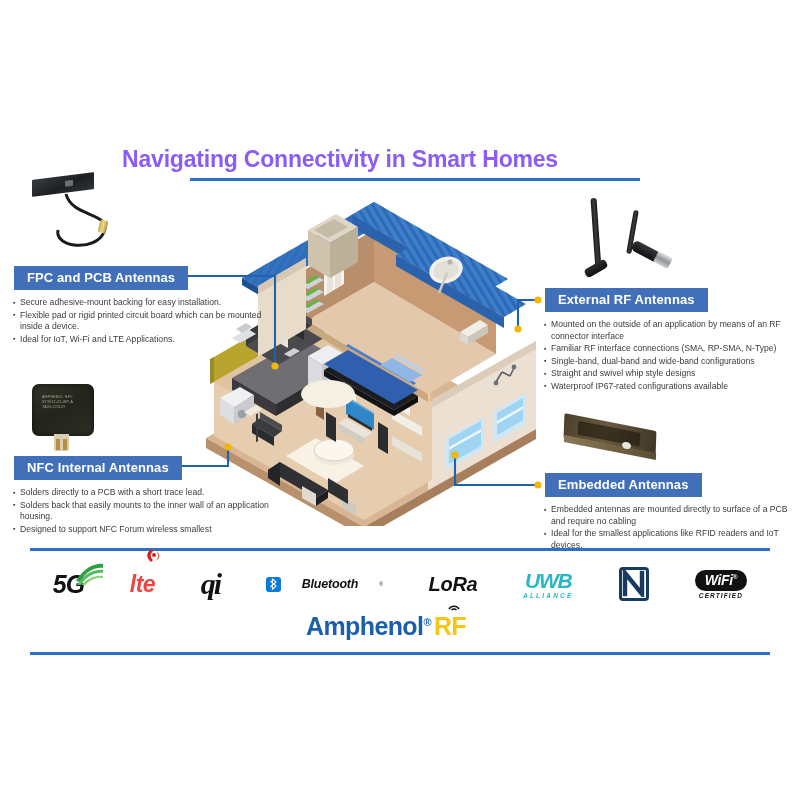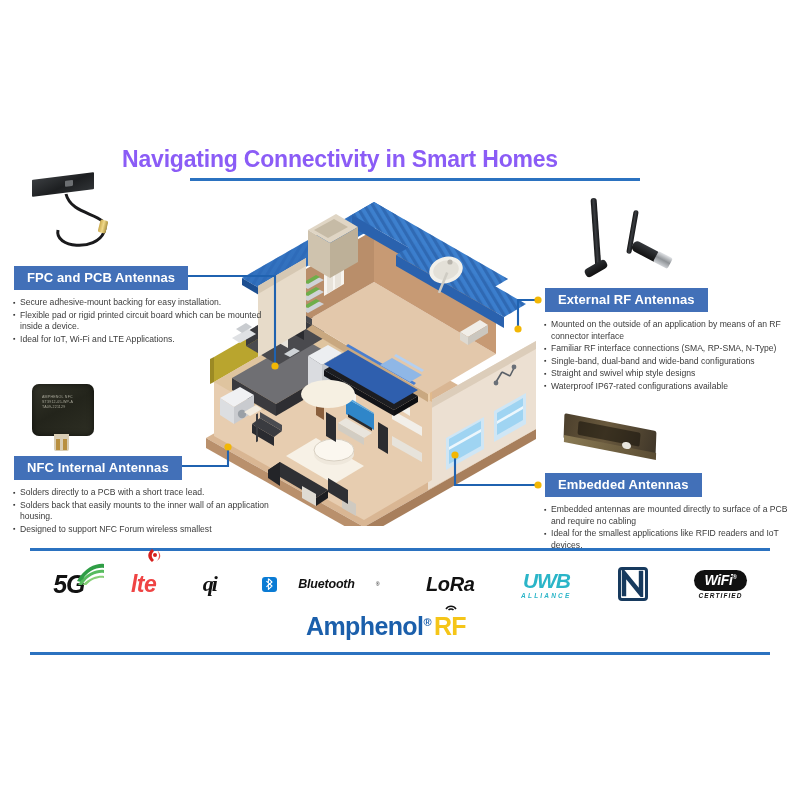--- a/index.html
+++ b/index.html
@@ -169,21 +169,21 @@
 
   
   .l-5g { font-size:25px; font-weight:bold; color:#111; letter-spacing:-1px; font-family:"Liberation Sans",sans-serif; }
   .wave-g { position:absolute; right:-20px; top:2px; }
 
   
   .l-lte { font-size:23px; font-weight:bold; color:#ef4444; letter-spacing:-0.5px; position:relative; }
   .wave-r { position:absolute; left:12px; top:-13px; }
 
   
-  .l-qi { font-size:22px; font-weight:bold; color:#111; font-family:"Liberation Serif",serif; letter-spacing:-2px; }
+  .l-qi { font-size:30px; font-weight:bold; color:#111; font-family:"Liberation Serif",serif; letter-spacing:-2px; }
 
   
   .l-bt { display:flex; align-items:center; gap:21px; }
   .bt-mark { width:15px; height:15px; background:#0a7bd4; border-radius:3px; display:flex; align-items:center; justify-content:center; }
   .bt-word { font-size:12.5px; font-weight:bold; color:#111; letter-spacing:-0.2px; }
   .bt-tm { font-size:5px; color:#111; vertical-align:super; }
 
   
   .l-lora { font-size:20px; font-weight:bold; color:#111; position:relative; letter-spacing:-0.3px; }
   .lora-arcs { position:absolute; left:17px; bottom:-4px; }

